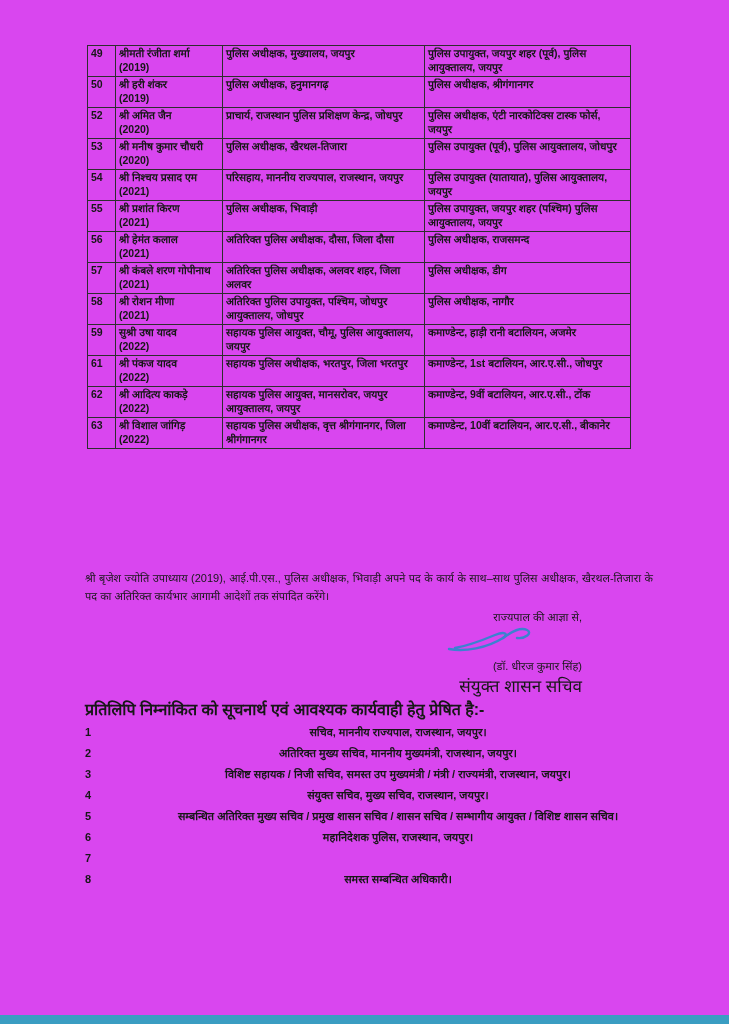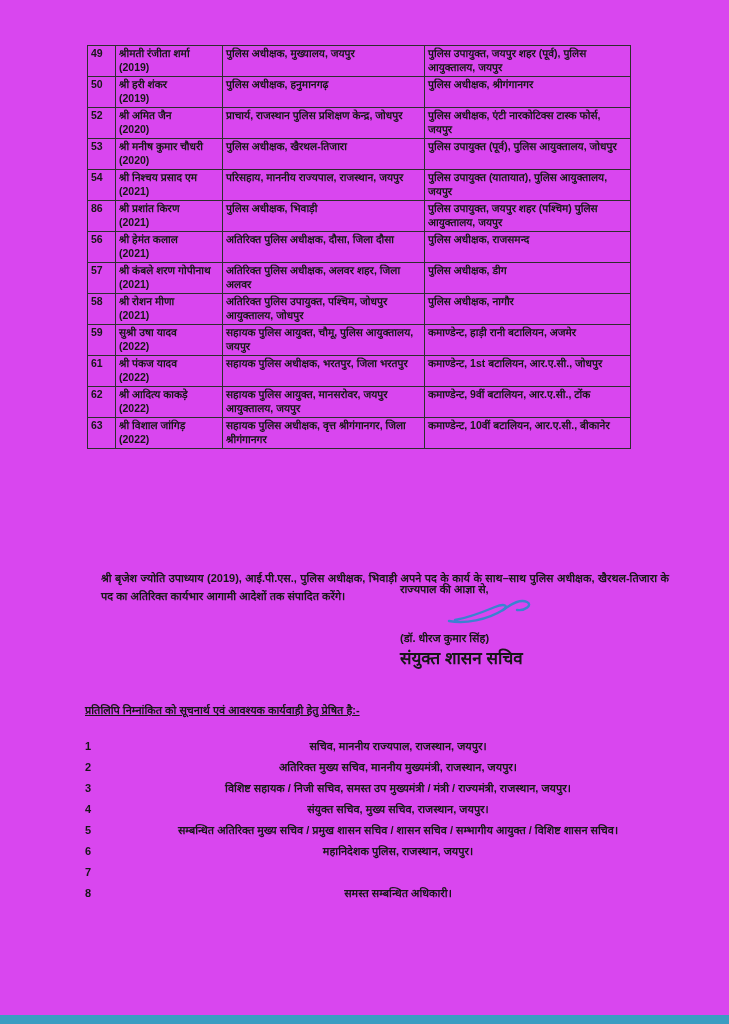--- a/index.html
+++ b/index.html
@@ -37,55 +37,54 @@
   }
   .transfer-table tr { height: 31px; }
   td.c-sno  { width: 21px; }
   td.c-name { width: 100px; }
   td.c-from { width: 195px; }
   td.c-to   { width: 199px; }
 
   
   .note {
     position: absolute;
-    left: 101px; top: 569px;
+    left: 85px; top: 569px;
     width: 568px;
     font-size: 11px;
     line-height: 18px;
-    font-weight: 700;
+    font-weight: 400;
     text-align: justify;
     color: #171717;
   }
 
   
   .sig-block {
     position: absolute;
-    left: 400px; top: 582px;
+    left: 400px; top: 610px;
     width: 182px;
-    text-align: left;
-    font-weight: 700;
+    text-align: right;
+    font-weight: 400;
     color: #171717;
   }
   .sig-order { font-size: 11px; line-height: 14px; }
   .sig-scribble { display: block; margin: 1px auto 0 auto; }
   .sig-name  { font-size: 11px; line-height: 14px; margin-top: 4px; }
   .sig-title { font-size: 17px; line-height: 14px; margin-top: 7px; }
 
   
   .dist {
     position: absolute;
     left: 85px; top: 703px;
     width: 580px;
     font-weight: 700;
     color: #171717;
   }
   .dist-heading {
-    font-size: 11px; line-height: 14px;
-    margin-bottom: 22px;
-    text-decoration: underline;
+    font-size: 16px; line-height: 14px;
+    margin-bottom: 8px;
   }
   .dist-item {
     display: flex;
     align-items: flex-start;
     height: 21px;
     font-size: 11px;
     line-height: 14px;
   }
   .dist-no { width: 46px; flex: 0 0 46px; }
   .dist-text { flex: 1; text-align: center; }
@@ -143,21 +142,21 @@
         <tr>
           <td class="c-sno">54</td>
           <td class="c-name">
             <div>श्री निश्चय प्रसाद एम</div>
             <div>(2021)</div>
           </td>
           <td class="c-from">परिसहाय, माननीय राज्यपाल, राजस्थान, जयपुर</td>
           <td class="c-to">पुलिस उपायुक्त (यातायात), पुलिस आयुक्तालय, जयपुर</td>
         </tr>
         <tr>
-          <td class="c-sno">86</td>
+          <td class="c-sno">55</td>
           <td class="c-name">
             <div>श्री प्रशांत किरण</div>
             <div>(2021)</div>
           </td>
           <td class="c-from">पुलिस अधीक्षक, भिवाड़ी</td>
           <td class="c-to">पुलिस उपायुक्त, जयपुर शहर (पश्चिम) पुलिस आयुक्तालय, जयपुर</td>
         </tr>
         <tr>
           <td class="c-sno">56</td>
           <td class="c-name">

